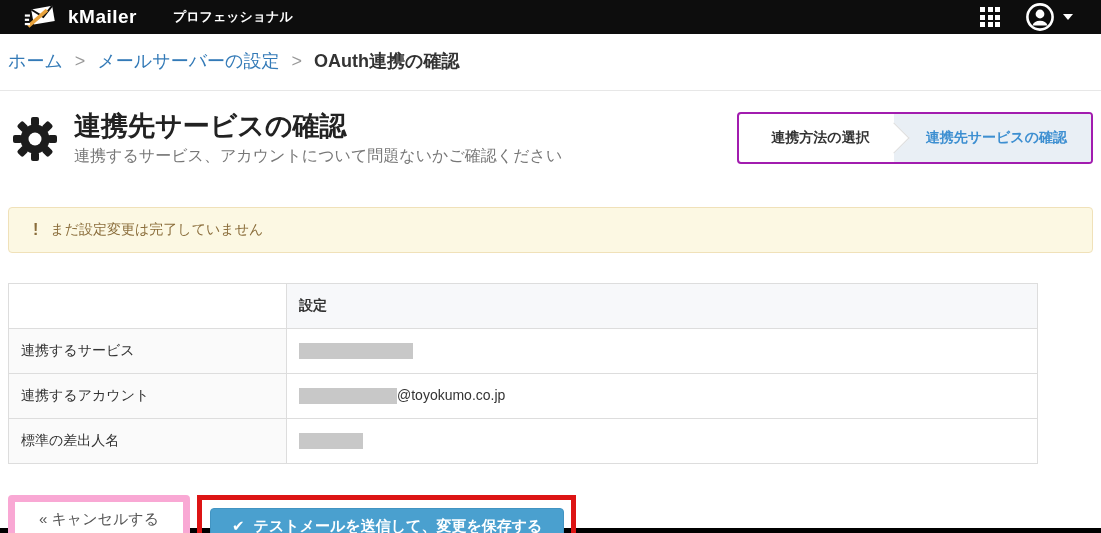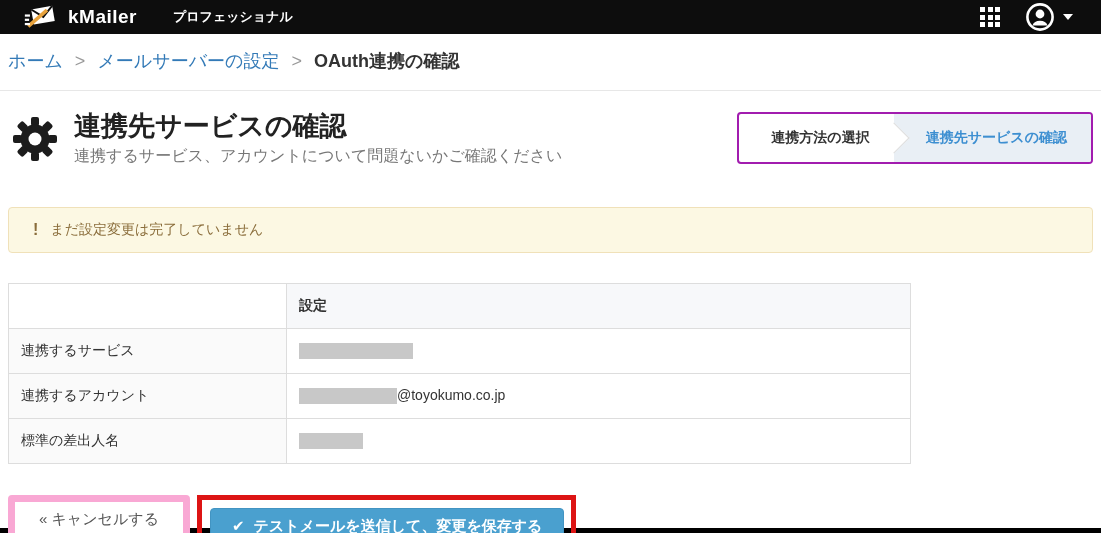--- a/index.html
+++ b/index.html
@@ -41,21 +41,21 @@
     transform:translateY(-50%) rotate(45deg); background:#fff;
     border-top:1px solid #ddd; border-right:1px solid #ddd; z-index:2; }
   .step-2 { background:#e9eff5; color:#3d8fd1; font-weight:bold; padding-left:32px; }
 
   
   .alert { margin:40px 8px 0 8px; background:#fcf8e3; border:1px solid #f0e1b9; border-radius:4px;
     padding:13px 16px; font-size:14px; color:#8a6d3b; display:flex; align-items:center; }
   .alert-bang { font-weight:bold; font-size:16px; margin:0 12px 0 8px; }
 
   
-  table.settings { border-collapse:collapse; margin:30px 8px 0 8px; width:903px; font-size:14px; table-layout:fixed; }
+  table.settings { border-collapse:collapse; margin:30px 8px 0 8px; width:1030px; font-size:14px; table-layout:fixed; }
   table.settings th, table.settings td { border:1px solid #ddd; padding:13px 12px; text-align:left; vertical-align:middle; }
   th.corner { border:none; background:#fff; width:278px; }
   th.value-head { background:#f7f8fa; color:#333; font-weight:bold; }
   th.row-label { background:#fafafa; color:#333; font-weight:normal; }
   td.row-value { background:#fff; color:#333; }
   .redact { display:inline-block; height:16px; background:#c8c8c8; vertical-align:middle; }
   .redact-1 { width:114px; }
   .redact-2 { width:98px; }
   .redact-3 { width:64px; }
 

